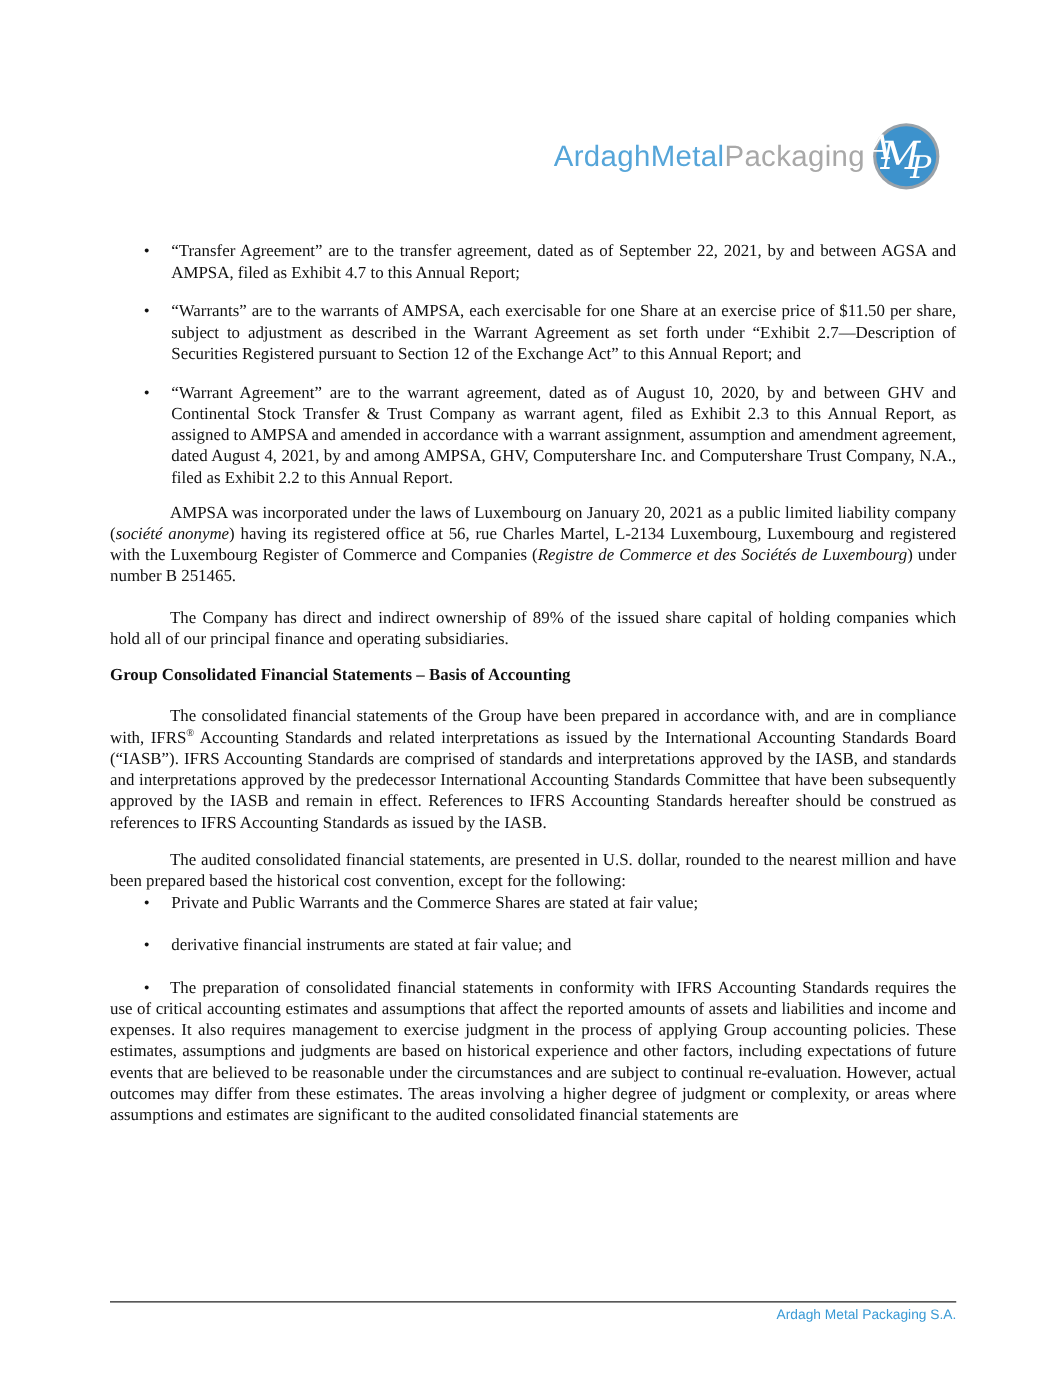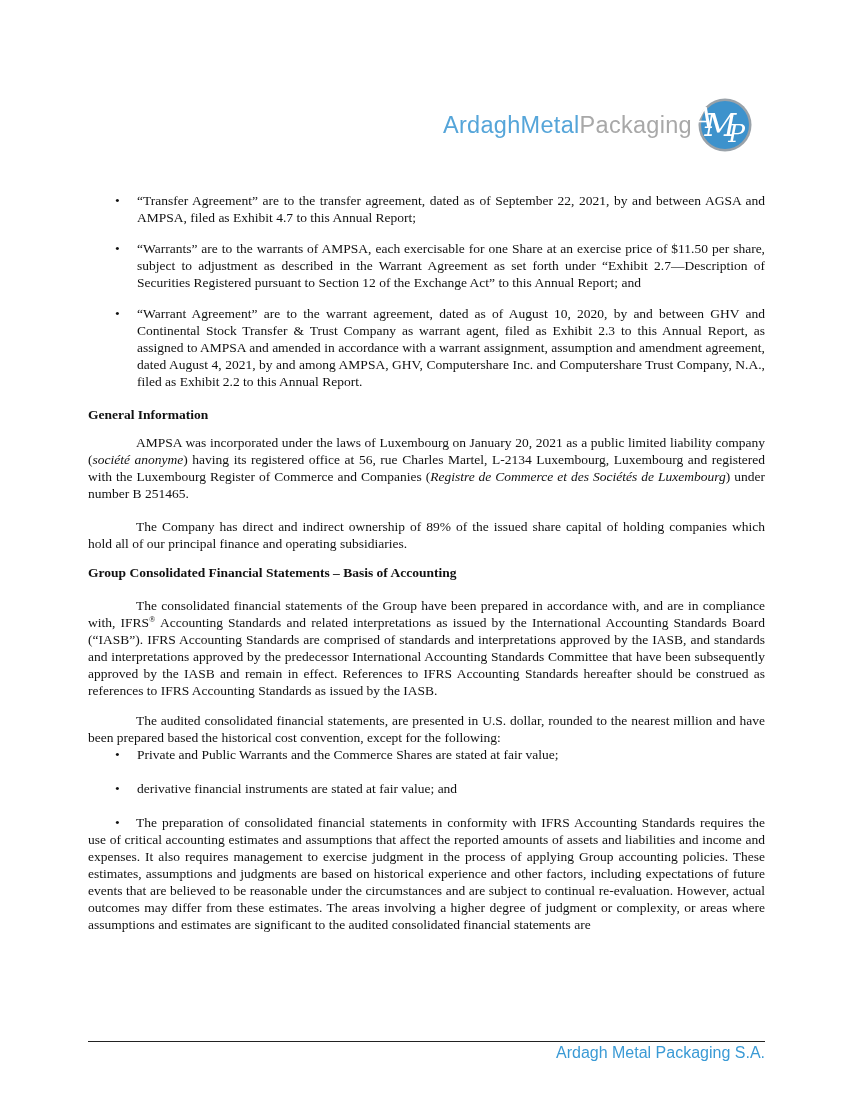--- a/index.html
+++ b/index.html
@@ -98,21 +98,21 @@
     top: 997px;
     left: 88px;
     width: 677px;
     border-top: 1.3px solid #222222;
   }
   .footer-company {
     position: absolute;
     top: 1001px;
     right: 84px;
     font-family: "Liberation Sans", "DejaVu Sans", sans-serif;
-    font-size: 16px;
+    font-size: 11px;
     line-height: 15px;
   }
   .page-number {
     position: absolute;
     top: 1069px;
     left: 0;
     width: 100%;
     text-align: center;
     font-size: 13.5px;
     color: #333333;
@@ -146,21 +146,20 @@
       <li>
         <span class="marker">•</span>
         <span>“Warrants” are to the warrants of AMPSA, each exercisable for one Share at an exercise price of $11.50 per share, subject to adjustment as described in the Warrant Agreement as set forth under “Exhibit 2.7—Description of Securities Registered pursuant to Section 12 of the Exchange Act” to this Annual Report; and</span>
       </li>
       <li>
         <span class="marker">•</span>
         <span>“Warrant Agreement” are to the warrant agreement, dated as of August 10, 2020, by and between GHV and Continental Stock Transfer &amp; Trust Company as warrant agent, filed as Exhibit 2.3 to this Annual Report, as assigned to AMPSA and amended in accordance with a warrant assignment, assumption and amendment agreement, dated August 4, 2021, by and among AMPSA, GHV, Computershare Inc. and Computershare Trust Company, N.A., filed as Exhibit 2.2 to this Annual Report.</span>
       </li>
     </ul>
 
-    <h3 class="heading" id="gi-heading">General Information</h3>
 
     <p class="para" id="gi-p1"><span>AMPSA was incorporated under the laws of Luxembourg on January 20, 2021 as a public limited liability company (</span><span style="font-style: italic;">société anonyme</span><span>) having its registered office at 56, rue Charles Martel, L-2134 Luxembourg, Luxembourg and registered with the Luxembourg Register of Commerce and Companies (</span><span style="font-style: italic;">Registre de Commerce et des Sociétés de Luxembourg</span><span>) under number B 251465.</span></p>
 
     <p class="para" id="gi-p2">The Company has direct and indirect ownership of 89% of the issued share capital of holding companies which hold all of our principal finance and operating subsidiaries.</p>
 
     <h3 class="heading" id="bp-heading">Group Consolidated Financial Statements – Basis of Accounting</h3>
 
     <p class="para" id="bp-p1"><span>The consolidated financial statements of the Group have been prepared in accordance with, and are in compliance with, IFRS</span><sup>®</sup><span> Accounting Standards and related interpretations as issued by the International Accounting Standards Board (“IASB”). IFRS Accounting Standards are comprised of standards and interpretations approved by the IASB, and standards and interpretations approved by the predecessor International Accounting Standards Committee that have been subsequently approved by the IASB and remain in effect. References to IFRS Accounting Standards hereafter should be construed as references to IFRS Accounting Standards as issued by the IASB.</span></p>
 
     <p class="para" id="bp-p2">The audited consolidated financial statements, are presented in U.S. dollar, rounded to the nearest million and have been prepared based the historical cost convention, except for the following:</p>

